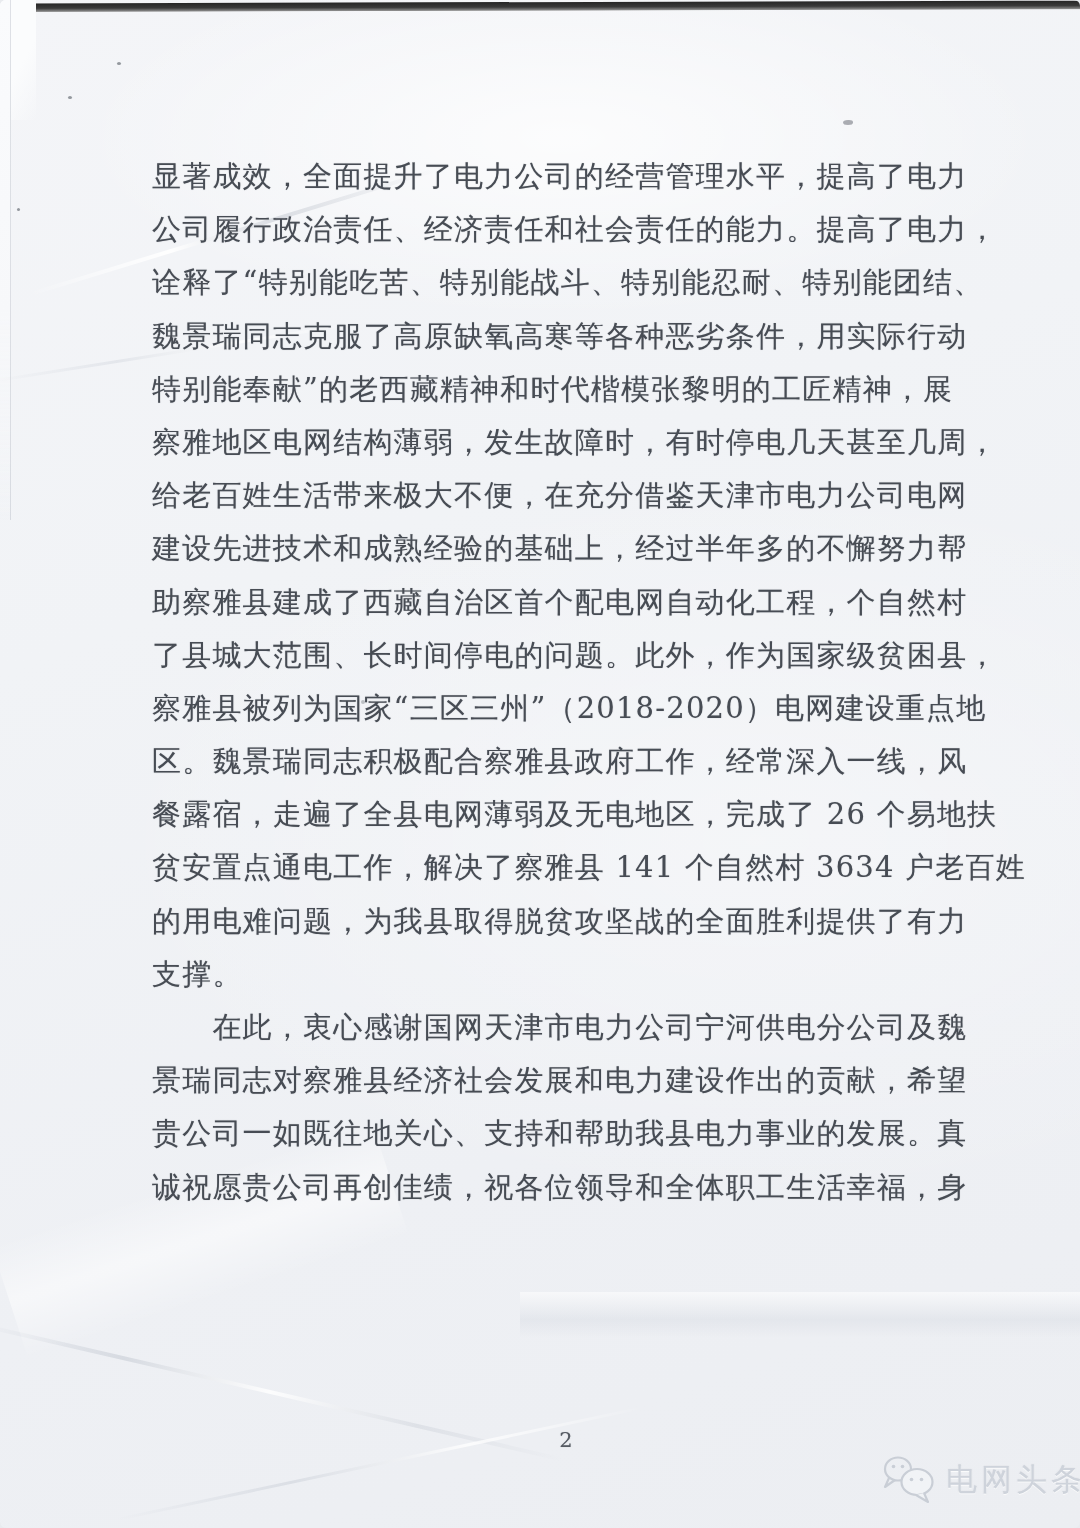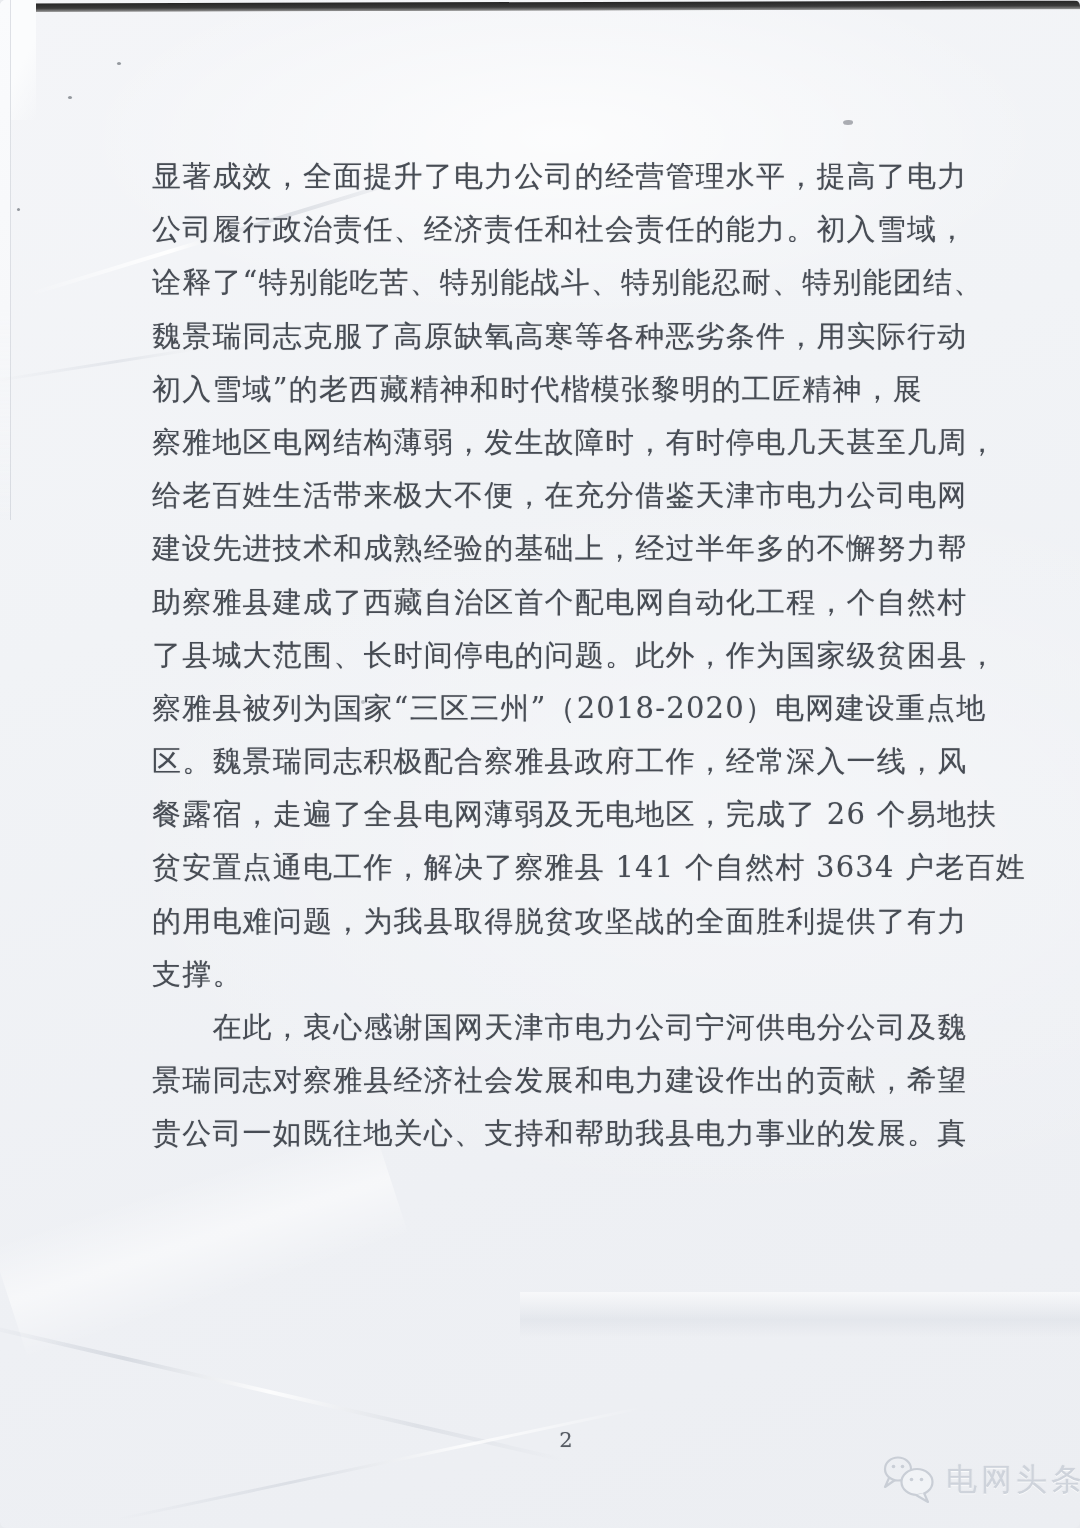--- a/index.html
+++ b/index.html
@@ -123,38 +123,39 @@
   <div class="tone-band-br"></div>
   <div class="tone-band-mid"></div>
   <div class="speck s1"></div>
   <div class="speck s2"></div>
   <div class="speck s3"></div>
   <div class="speck s4"></div>
   <div class="speck s5"></div>
 
   <div class="body-text">
       <div class="line">显著成效，全面提升了电力公司的经营管理水平，提高了电力</div>
-      <div class="line">公司履行政治责任、经济责任和社会责任的能力。初入雪域，</div>
+      <div class="line">公司履行政治责任、经济责任和社会责任的能力。提高了电力，</div>
       <div class="line">诠释了“特别能吃苦、特别能战斗、特别能忍耐、特别能团结、</div>
       <div class="line">魏景瑞同志克服了高原缺氧高寒等各种恶劣条件，用实际行动</div>
-      <div class="line">初入雪域”的老西藏精神和时代楷模张黎明的工匠精神，展</div>
+      <div class="line">特别能奉献”的老西藏精神和时代楷模张黎明的工匠精神，展</div>
       <div class="line">察雅地区电网结构薄弱，发生故障时，有时停电几天甚至几周，</div>
       <div class="line">给老百姓生活带来极大不便，在充分借鉴天津市电力公司电网</div>
       <div class="line">建设先进技术和成熟经验的基础上，经过半年多的不懈努力帮</div>
       <div class="line">助察雅县建成了西藏自治区首个配电网自动化工程，个自然村</div>
       <div class="line">了县城大范围、长时间停电的问题。此外，作为国家级贫困县，</div>
       <div class="line">察雅县被列为国家“三区三州”（2018-2020）电网建设重点地</div>
       <div class="line">区。魏景瑞同志积极配合察雅县政府工作，经常深入一线，风</div>
       <div class="line">餐露宿，走遍了全县电网薄弱及无电地区，完成了 26 个易地扶</div>
       <div class="line">贫安置点通电工作，解决了察雅县 141 个自然村 3634 户老百姓</div>
       <div class="line">的用电难问题，为我县取得脱贫攻坚战的全面胜利提供了有力</div>
       <div class="line">支撑。</div>
       <div class="line">　　在此，衷心感谢国网天津市电力公司宁河供电分公司及魏</div>
       <div class="line">景瑞同志对察雅县经济社会发展和电力建设作出的贡献，希望</div>
       <div class="line">贵公司一如既往地关心、支持和帮助我县电力事业的发展。真</div>
+      <div class="line">诚祝愿贵公司再创佳绩，祝各位领导和全体职工生活幸福，身</div>
     </div>
 
   <div class="page-number">2</div>
 
   <div class="watermark">
     <svg class="wm-icon" viewBox="0 0 58 56" fill="none" xmlns="http://www.w3.org/2000/svg">
 
       <ellipse cx="18" cy="17" rx="13" ry="11.5" stroke="#c9ced6" stroke-width="2.2" fill="none"></ellipse>
       <path d="M9 26 L5 35 L15 28" stroke="#c9ced6" stroke-width="2.2" fill="none" stroke-linejoin="round"></path>
       <circle cx="13.5" cy="14.5" r="1.8" fill="#c9ced6"></circle>

